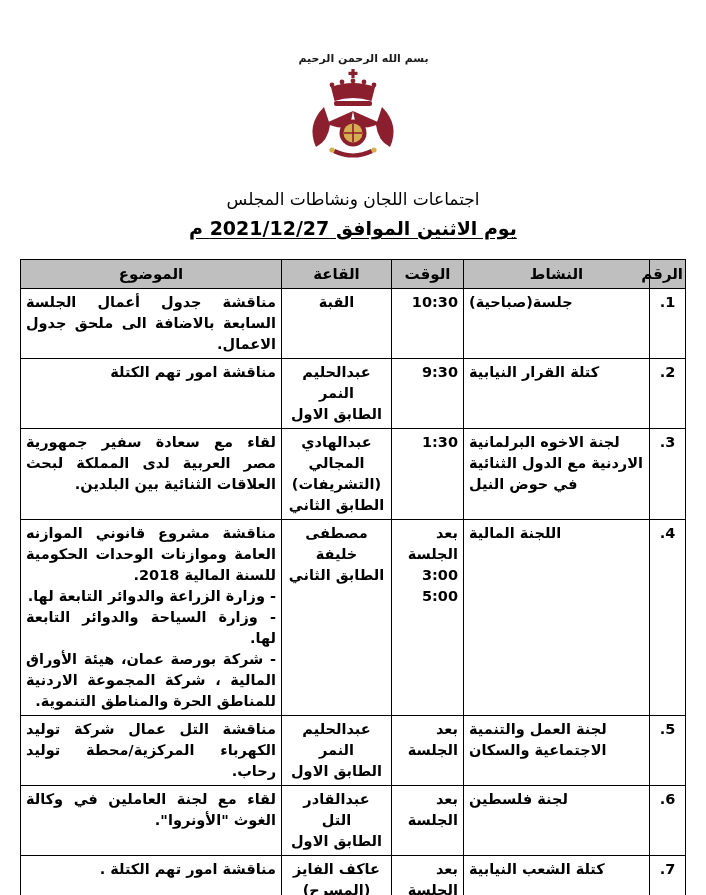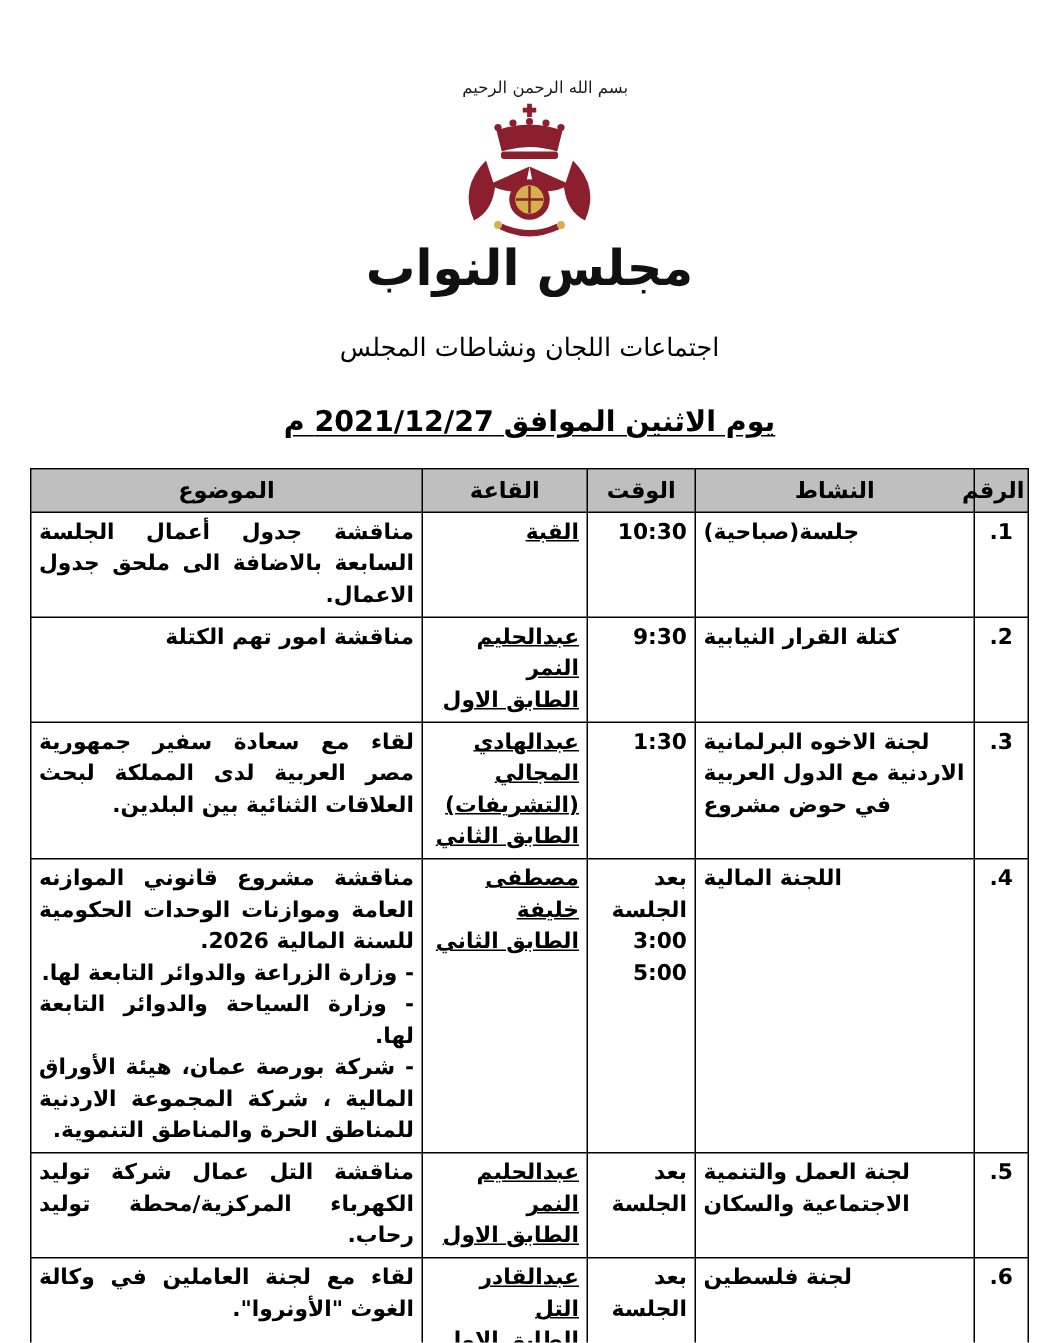--- a/index.html
+++ b/index.html
@@ -17,21 +17,21 @@
   .page {
     width: 706px;
     height: 895px;
     position: relative;
     direction: rtl;
   }
   .bismillah {
     padding-top: 52px;
     text-align: center;
     font-size: 11px;
-    font-weight: normal;
+    font-weight: bold;
     color: #1a1a1a;
     margin-left: 21px;
   }
   .emblem-wrap {
     width: 170px;
     margin: 4px auto 0;
     text-align: center;
   }
   .org-name {
     text-align: center;
@@ -44,21 +44,21 @@
   .doc-title {
     text-align: center;
     font-size: 17px;
     font-weight: normal;
     margin-top: 24px;
   }
   .doc-date {
     text-align: center;
     font-size: 19px;
     font-weight: bold;
-    margin-top: 28px;
+    margin-top: 8px;
     text-decoration: underline;
     text-underline-offset: 3px;
   }
   table.schedule {
     border-collapse: collapse;
     width: 666px;
     margin: 20px auto 0;
     direction: rtl;
     table-layout: fixed;
   }
@@ -81,21 +81,21 @@
     line-height: 1.45;
   }
   .col-number  { width: 36px; }
   .col-activity{ width: 186px; }
   .col-time    { width: 72px; }
   .col-hall    { width: 110px; }
   .col-subject { width: auto; }
   td.cell-number   { text-align: center; }
   td.cell-activity { text-align: left; }
   td.cell-time     { vertical-align: middle; }
-  td.cell-hall     { text-align: right; text-decoration: underline; }
+  td.cell-hall     { text-align: center; }
   td.cell-subject  { text-align: justify; text-align-last: right; }
 </style>
 </head>
 <body>
 
 <div class="page">
 
   <div class="bismillah">بسم الله الرحمن الرحيم</div>
 
   <div class="emblem-wrap">
@@ -122,21 +122,20 @@
       <circle cx="75" cy="64" r="13.5" fill="#8b1f2d"></circle>
       <circle cx="75" cy="64" r="9.5" fill="#d4af4e"></circle>
       <path d="M66 64 H84 M75 55 V73" stroke="#8b1f2d" stroke-width="1.6" fill="none"></path>
 
       <path d="M56 82 Q75 91 94 82" stroke="#8b1f2d" stroke-width="4.2" fill="none"></path>
       <circle cx="54" cy="81" r="2.6" fill="#d4af4e"></circle>
       <circle cx="96" cy="81" r="2.6" fill="#d4af4e"></circle>
     </svg>
   </div>
 
-  <div class="org-name">مجلس النواب</div>
 
   <div class="doc-title">اجتماعات اللجان ونشاطات المجلس</div>
 
   <div class="doc-date">يوم الاثنين الموافق 2021/12/27 م</div>
 
   <table class="schedule">
     <colgroup>
       <col class="col-number">
       <col class="col-activity">
       <col class="col-time">
@@ -163,36 +162,36 @@
         <tr>
           <td class="cell-number">2.</td>
           <td class="cell-activity">كتلة القرار النيابية</td>
           <td class="cell-time">9:30</td>
           <td class="cell-hall">عبدالحليم النمر
 الطابق الاول</td>
           <td class="cell-subject">مناقشة امور تهم الكتلة</td>
         </tr>
         <tr>
           <td class="cell-number">3.</td>
-          <td class="cell-activity">لجنة الاخوه البرلمانية الاردنية مع الدول العربية في حوض مشروع</td>
+          <td class="cell-activity">لجنة الاخوه البرلمانية الاردنية مع الدول الثنائية في حوض النيل</td>
           <td class="cell-time">1:30</td>
           <td class="cell-hall">عبدالهادي المجالي
 (التشريفات)
 الطابق الثاني</td>
           <td class="cell-subject">لقاء مع سعادة سفير جمهورية مصر العربية لدى المملكة لبحث العلاقات الثنائية بين البلدين.</td>
         </tr>
         <tr>
           <td class="cell-number">4.</td>
           <td class="cell-activity">اللجنة المالية</td>
           <td class="cell-time">بعد الجلسة
 3:00
 5:00</td>
           <td class="cell-hall">مصطفى خليفة
 الطابق الثاني</td>
-          <td class="cell-subject">مناقشة مشروع قانوني الموازنه العامة وموازنات الوحدات الحكومية للسنة المالية 2026.
+          <td class="cell-subject">مناقشة مشروع قانوني الموازنه العامة وموازنات الوحدات الحكومية للسنة المالية 2018.
 - وزارة الزراعة والدوائر التابعة لها.
 - وزارة السياحة والدوائر التابعة لها.
 - شركة بورصة عمان، هيئة الأوراق المالية ، شركة المجموعة الاردنية للمناطق الحرة والمناطق التنموية.</td>
         </tr>
         <tr>
           <td class="cell-number">5.</td>
           <td class="cell-activity">لجنة العمل والتنمية الاجتماعية والسكان</td>
           <td class="cell-time">بعد الجلسة</td>
           <td class="cell-hall">عبدالحليم النمر
 الطابق الاول</td>

